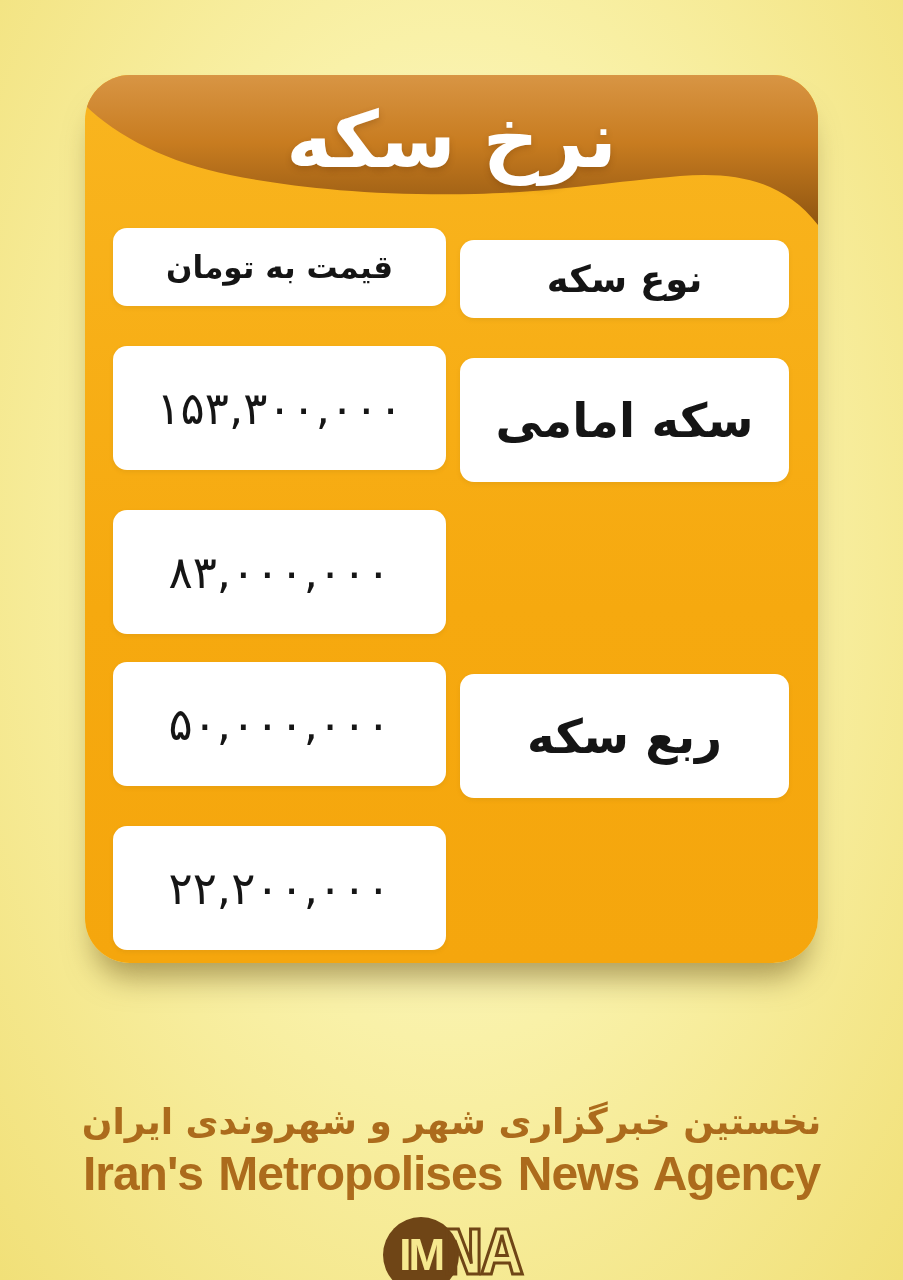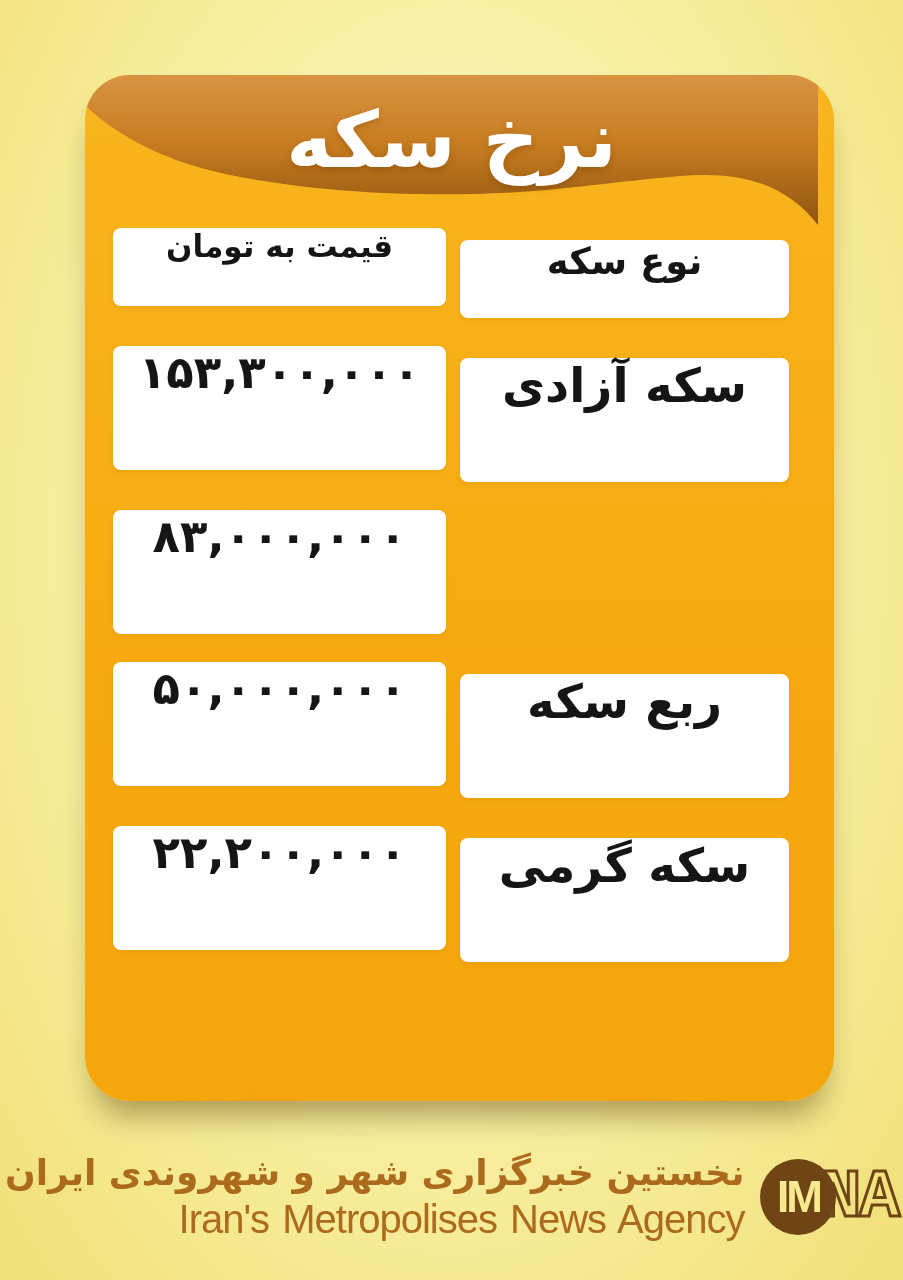--- a/index.html
+++ b/index.html
@@ -2,56 +2,55 @@
 <html lang="fa"><head>
 <meta charset="utf-8">
 <style>
   html,body{margin:0;padding:0;}
   body{
     width:903px;height:1280px;position:relative;overflow:hidden;
     font-family:"DejaVu Sans",sans-serif;
     background:radial-gradient(ellipse at 50% 42%, #FEFBDE 0%, #F9F1A8 48%, #F1E078 100%);
   }
   .card{
-    position:absolute;left:85px;top:75px;width:733px;height:1026px;
+    position:absolute;left:85px;top:75px;width:733px;height:888px;
     background:linear-gradient(180deg,#F9B51F 0%,#F6A90F 60%,#F5A60D 100%);
     border-radius:45px;overflow:hidden;
     box-shadow:0 24px 30px -10px rgba(110,85,25,.55);
-    padding-left:16px;
   }
   .banner{position:absolute;top:0;left:0;width:733px;height:235px;pointer-events:none;}
   .title{
     position:absolute;top:6px;left:0;width:733px;height:118px;margin:0;
     display:flex;align-items:center;justify-content:center;
     color:#FFFFFF;font-size:78px;font-weight:bold;letter-spacing:1px;
     text-shadow:0 3px 6px rgba(90,45,0,.25);
   }
   .table{position:absolute;left:28px;top:153px;width:676px;}
   .t-row{display:flex;gap:14px;margin-bottom:28px;}
   .box{
-    background:#FFFFFF;border-radius:8px;
-    display:flex;justify-content:center;
+    background:#FFFFFF;border-radius:14px;
+    display:flex;align-items:center;justify-content:center;
     color:#151515;box-shadow:0 2px 4px rgba(170,120,20,.18);
   }
   .price-box{width:333px;}
   .name-box{width:329px;margin-top:12px;}
   .header-row .box{height:78px;}
   .data-row .box{height:124px;}
   .header-row .price-box{font-size:31px;font-weight:bold;}
   .header-row .name-box{font-size:37px;font-weight:bold;}
-  .data-row .price-box{font-size:45px;font-weight:700;letter-spacing:1px;}
+  .data-row .price-box{font-size:45px;font-weight:400;letter-spacing:1px;}
   .data-row .name-box{font-size:47px;font-weight:900;}
   .footer{
     position:absolute;left:0;top:1132px;width:903px;height:130px;
-    display:flex;align-items:center;justify-content:center;gap:16px;
+    display:flex;align-items:center;justify-content:center;gap:16px;flex-direction:column;
   }
   .footer-text{text-align:center;color:#AC6B1C;}
   .footer-fa{font-size:36px;font-weight:bold;direction:rtl;margin-bottom:4px;}
-  .footer-en{font-size:40px;font-weight:normal;font-family:"Liberation Sans",sans-serif;
-             letter-spacing:-1px;word-spacing:3px;text-align:right;}
+  .footer-en{font-size:48px;font-weight:bold;font-family:"Liberation Sans",sans-serif;
+             letter-spacing:-1px;word-spacing:3px;}
   .logo{display:flex;align-items:center;}
   .logo-circle{
     width:76px;height:76px;border-radius:50%;background:#6F4516;
     display:flex;align-items:center;justify-content:center;flex:0 0 auto;
   }
   .logo-im{color:#F6E98F;font-size:44px;font-weight:bold;letter-spacing:-3px;
            font-family:"Liberation Sans",sans-serif;}
   .logo-na{
     font-size:68px;font-weight:bold;margin-left:-16px;letter-spacing:-2px;
     color:transparent;-webkit-text-stroke:3px #6F4516;
@@ -87,21 +86,21 @@
       <div class="box name-box rtl">
         <span>نوع سکه</span>
       </div>
     </div>
 
     <div class="t-row data-row">
       <div class="box price-box rtl">
         <span>۱۵۳,۳۰۰,۰۰۰</span>
       </div>
       <div class="box name-box rtl">
-        <span>سکه آزادی</span>
+        <span>سکه امامی</span>
       </div>
     </div>
 
 
     <div class="t-row data-row">
       <div class="box price-box rtl">
         <span>۸۳,۰۰۰,۰۰۰</span>
       </div>
     </div>
 
@@ -111,23 +110,20 @@
       </div>
       <div class="box name-box rtl">
         <span>ربع سکه</span>
       </div>
     </div>
 
     <div class="t-row data-row">
       <div class="box price-box rtl">
         <span>۲۲,۲۰۰,۰۰۰</span>
       </div>
-      <div class="box name-box rtl">
-        <span>سکه گرمی</span>
-      </div>
     </div>
 
   </div>
 </div>
 
 <div class="footer">
   <div class="footer-text">
     <div class="footer-fa">نخستین خبرگزاری شهر و شهروندی ایران</div>
     <div class="footer-en">Iran's Metropolises News Agency</div>
   </div>

